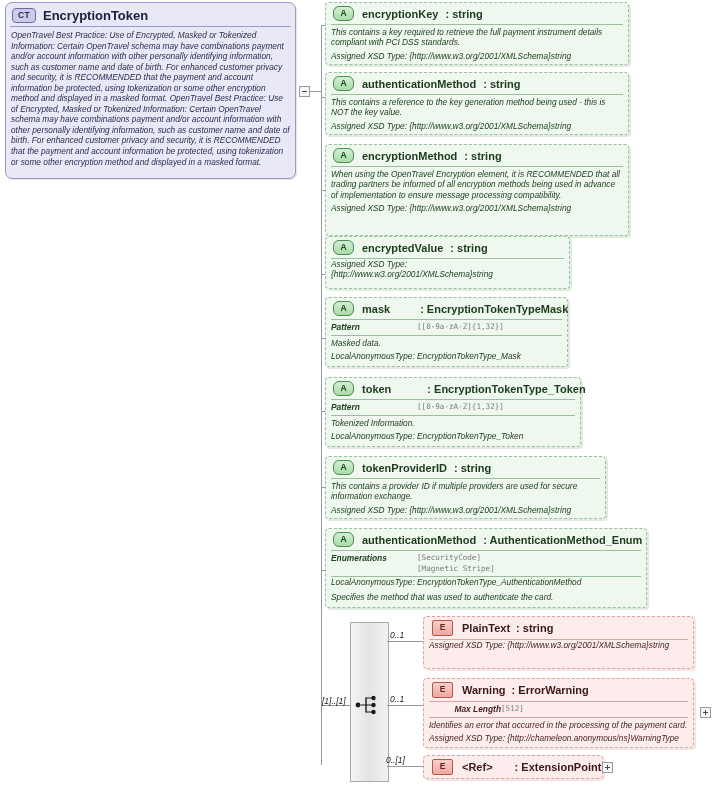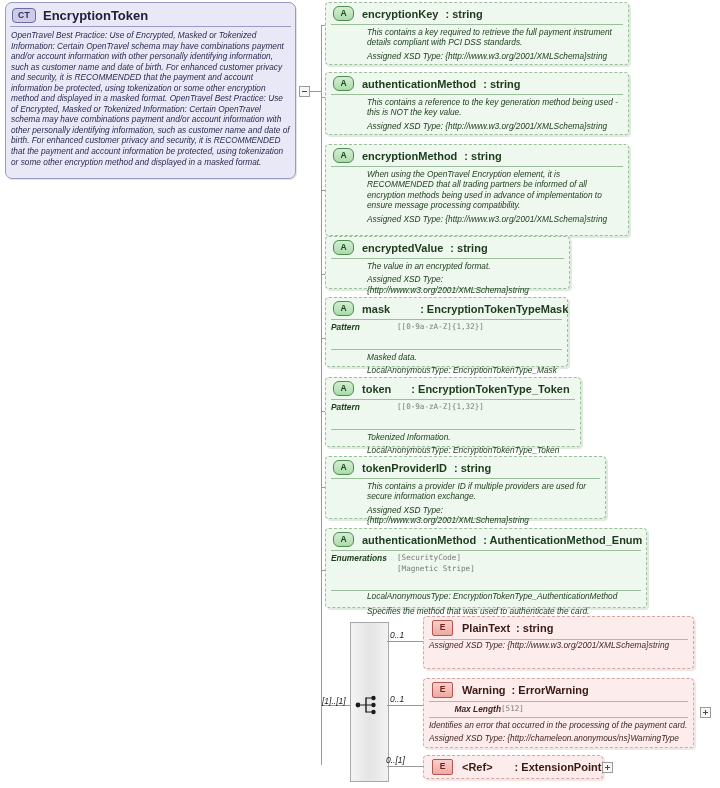--- a/index.html
+++ b/index.html
@@ -56,27 +56,27 @@
     width:19px;height:13px;line-height:12px;text-align:center;
     border:1px solid #4f8a4f;border-radius:6px;
     background:linear-gradient(#d3eed3,#a9dca9);
     color:#1d4a1d;font-size:8.5px;font-weight:bold;
     margin-right:8px;flex:0 0 auto;
   }
   .attr-name{font-size:11px;font-weight:bold;color:#1c3a1c;white-space:nowrap;}
   .attr-sep{height:1px;background:#9bbf9b;margin:0 5px;}
   .attr-facet{
     display:flex;align-items:flex-start;
-    font-size:8.4px;color:#20401f;padding:2px 5px 16px 5px;
+    font-size:8.4px;color:#20401f;padding:2px 5px 2px 5px;gap:20px;
   }
   .facet-label{font-style:italic;font-weight:bold;width:66px;flex:0 0 auto;}
   .facet-val{color:#7a7a7a;font-family:"DejaVu Sans Mono",monospace;font-size:7.6px;line-height:10.5px;}
   .attr-doc{
     font-size:8.3px;line-height:10.4px;font-style:italic;
-    color:#20401f;padding:2px 4px 3px 5px;margin-left:36px;
+    color:#20401f;padding:2px 4px 3px 5px;
   }
 
   
   .elem-box{
     background:#fceceb;
     border:1px dashed #d9a5a2;
     border-radius:4px;
     box-shadow:2px 2px 0 rgba(215,165,160,.28);
   }
   .elem-head{height:22px;display:flex;align-items:center;padding-left:8px;}
@@ -186,21 +186,20 @@
     <div class="attr-doc" style="padding-top:0;">Assigned XSD Type: {http://www.w3.org/2001/XMLSchema}string</div>
   </div>
 
   <div class="node attr-box" style="left:325px;top:236px;width:245px;height:53px;">
     <div class="attr-head">
       <div class="badge-a">A</div>
       <span class="attr-name">encryptedValue</span>
       <span class="attr-name" style="margin-left:7px;">: string</span>
     </div>
     <div class="attr-sep"></div>
-    <div class="attr-doc">The value in an encrypted format.</div>
     <div class="attr-doc" style="padding-top:0;">Assigned XSD Type: {http://www.w3.org/2001/XMLSchema}string</div>
   </div>
 
   <div class="node attr-box" style="left:325px;top:297px;width:243px;height:70px;">
     <div class="attr-head">
       <div class="badge-a">A</div>
       <span class="attr-name">mask</span>
       <span class="attr-name" style="margin-left:30px;">: EncryptionTokenTypeMask</span>
     </div>
     <div class="attr-sep"></div>
@@ -210,21 +209,21 @@
     </div>
     <div class="attr-sep"></div>
     <div class="attr-doc">Masked data.</div>
     <div class="attr-doc" style="padding-top:0;">LocalAnonymousType: EncryptionTokenType_Mask</div>
   </div>
 
   <div class="node attr-box" style="left:325px;top:377px;width:256px;height:70px;">
     <div class="attr-head">
       <div class="badge-a">A</div>
       <span class="attr-name">token</span>
-      <span class="attr-name" style="margin-left:20px;">: EncryptionTokenType_Token</span>
+      <span class="attr-name" style="margin-left:36px;">: EncryptionTokenType_Token</span>
     </div>
     <div class="attr-sep"></div>
     <div class="attr-facet">
       <span class="facet-label">Pattern</span>
       <span class="facet-val">[[0-9a-zA-Z]{1,32}]</span>
     </div>
     <div class="attr-sep"></div>
     <div class="attr-doc">Tokenized Information.</div>
     <div class="attr-doc" style="padding-top:0;">LocalAnonymousType: EncryptionTokenType_Token</div>
   </div>

